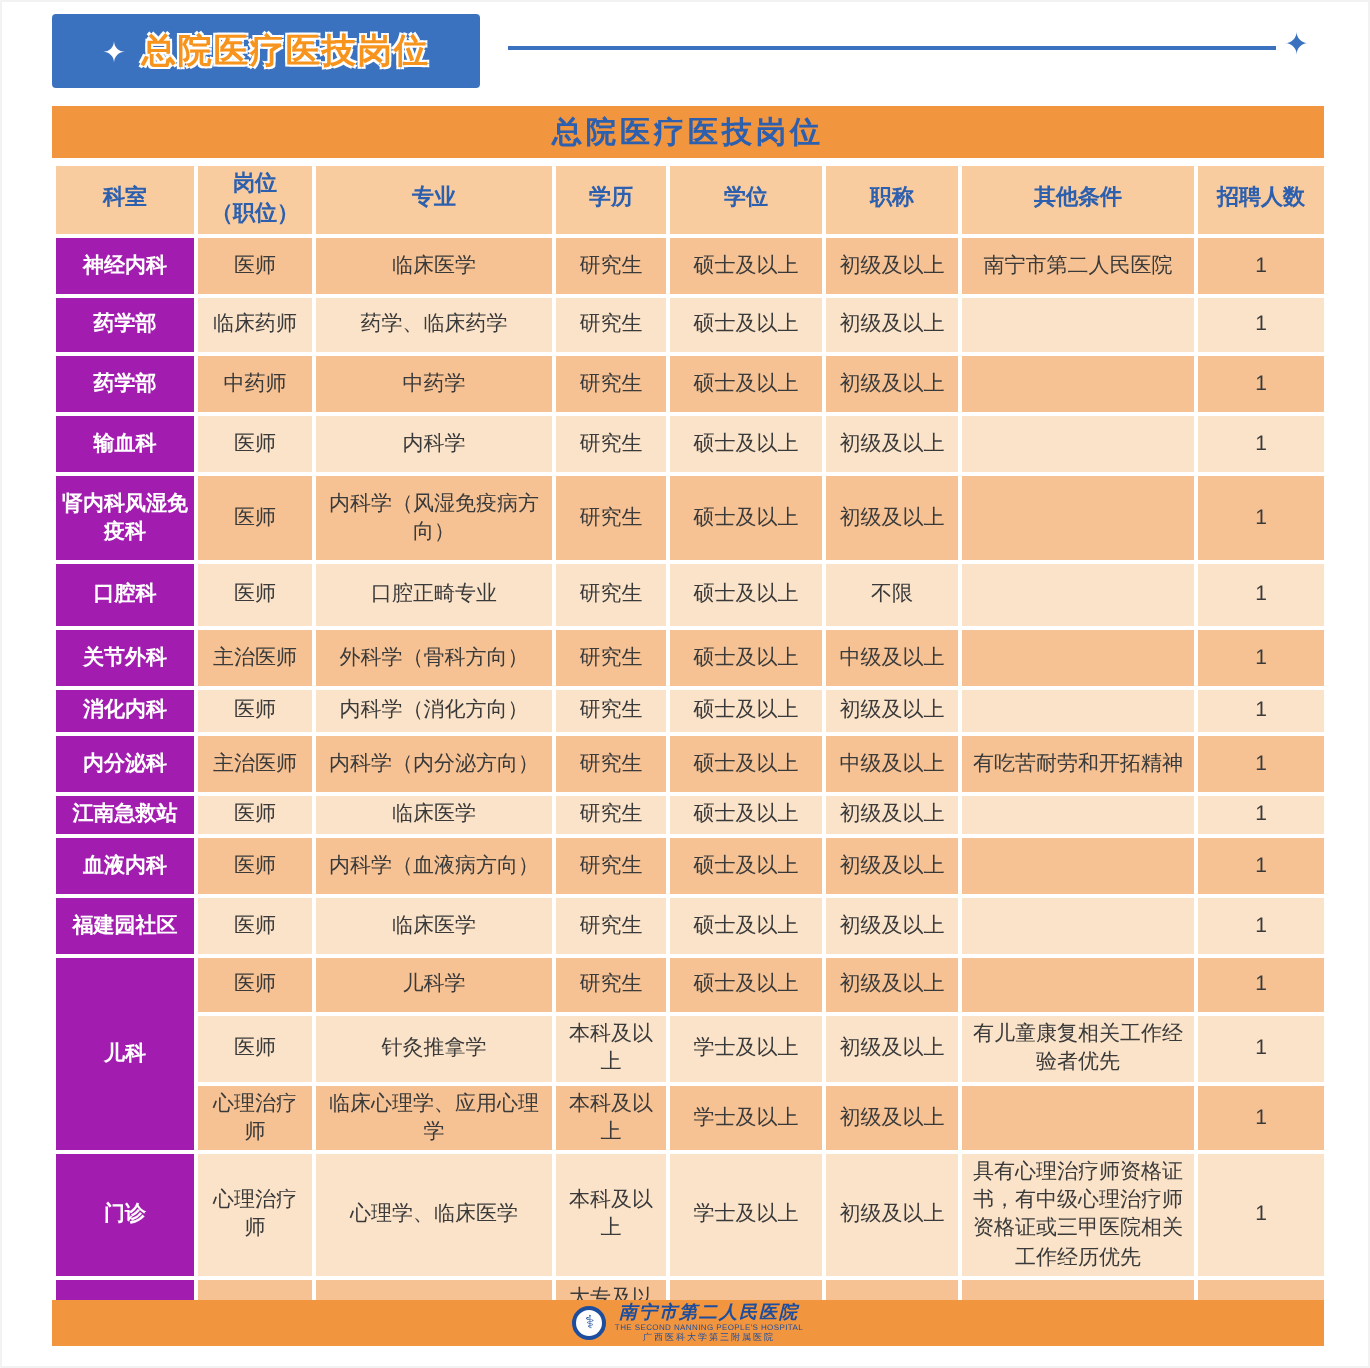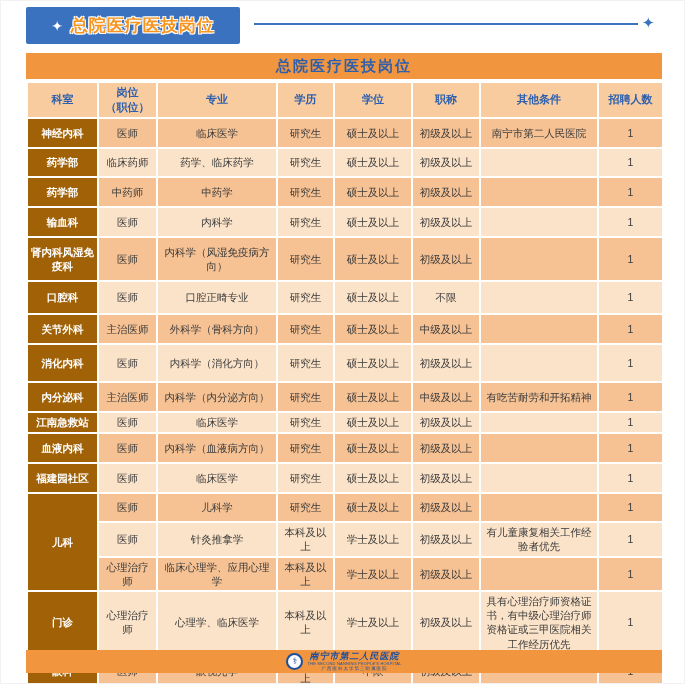--- a/index.html
+++ b/index.html
@@ -48,21 +48,21 @@
     text-align: center; vertical-align: middle;
     font-size: 10.5px; line-height: 1.35;
     padding: 2px 3px;
     color: #3a3a3a;
     word-break: break-all;
   }
   th {
     background: #f8cc9f; color: #2c5fae; font-weight: bold;
     height: 33px; white-space: pre-line; font-size: 11px;
   }
-  td.dept { background: #a16207; color: #ffffff; font-weight: bold; }
+  td.dept { background: #a21caf; color: #ffffff; font-weight: bold; }
   tr.stripe-a td.data { background: #f6c294; }
   tr.stripe-b td.data { background: #fbe3c9; }
   
   .footer {
     position: absolute; left: 25px; top: 649px;
     width: 636px; height: 23px;
     background: #f2953f;
     display: flex; align-items: center; justify-content: center;
   }
   .logo { display: flex; align-items: center; gap: 4px; }
@@ -183,21 +183,21 @@
           <tr class="stripe-a" style="height: 30px;">
             <td class="dept">关节外科</td>
             <td class="data">主治医师</td>
             <td class="data">外科学（骨科方向）</td>
             <td class="data">研究生</td>
             <td class="data">硕士及以上</td>
             <td class="data">中级及以上</td>
             <td class="data"></td>
             <td class="data">1</td>
           </tr>
-          <tr class="stripe-b" style="height: 38px;">
+          <tr class="stripe-b" style="height: 23px;">
             <td class="dept">消化内科</td>
             <td class="data">医师</td>
             <td class="data">内科学（消化方向）</td>
             <td class="data">研究生</td>
             <td class="data">硕士及以上</td>
             <td class="data">初级及以上</td>
             <td class="data"></td>
             <td class="data">1</td>
           </tr>
           <tr class="stripe-a" style="height: 30px;">

